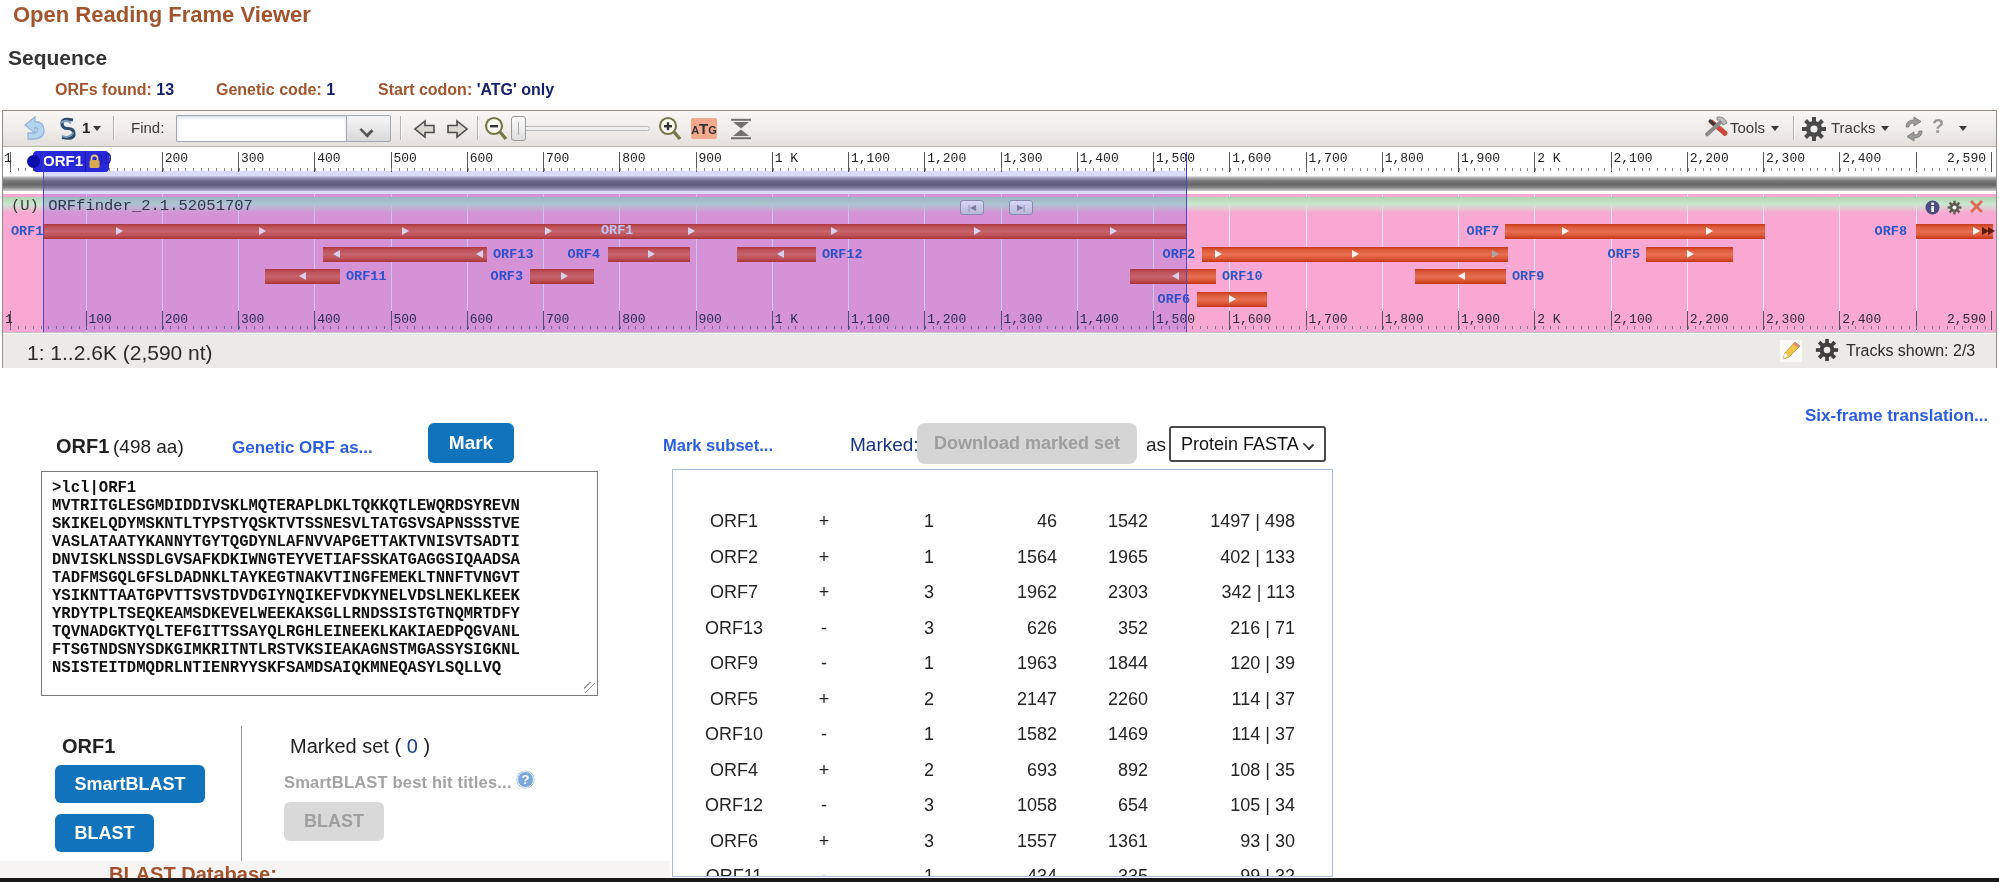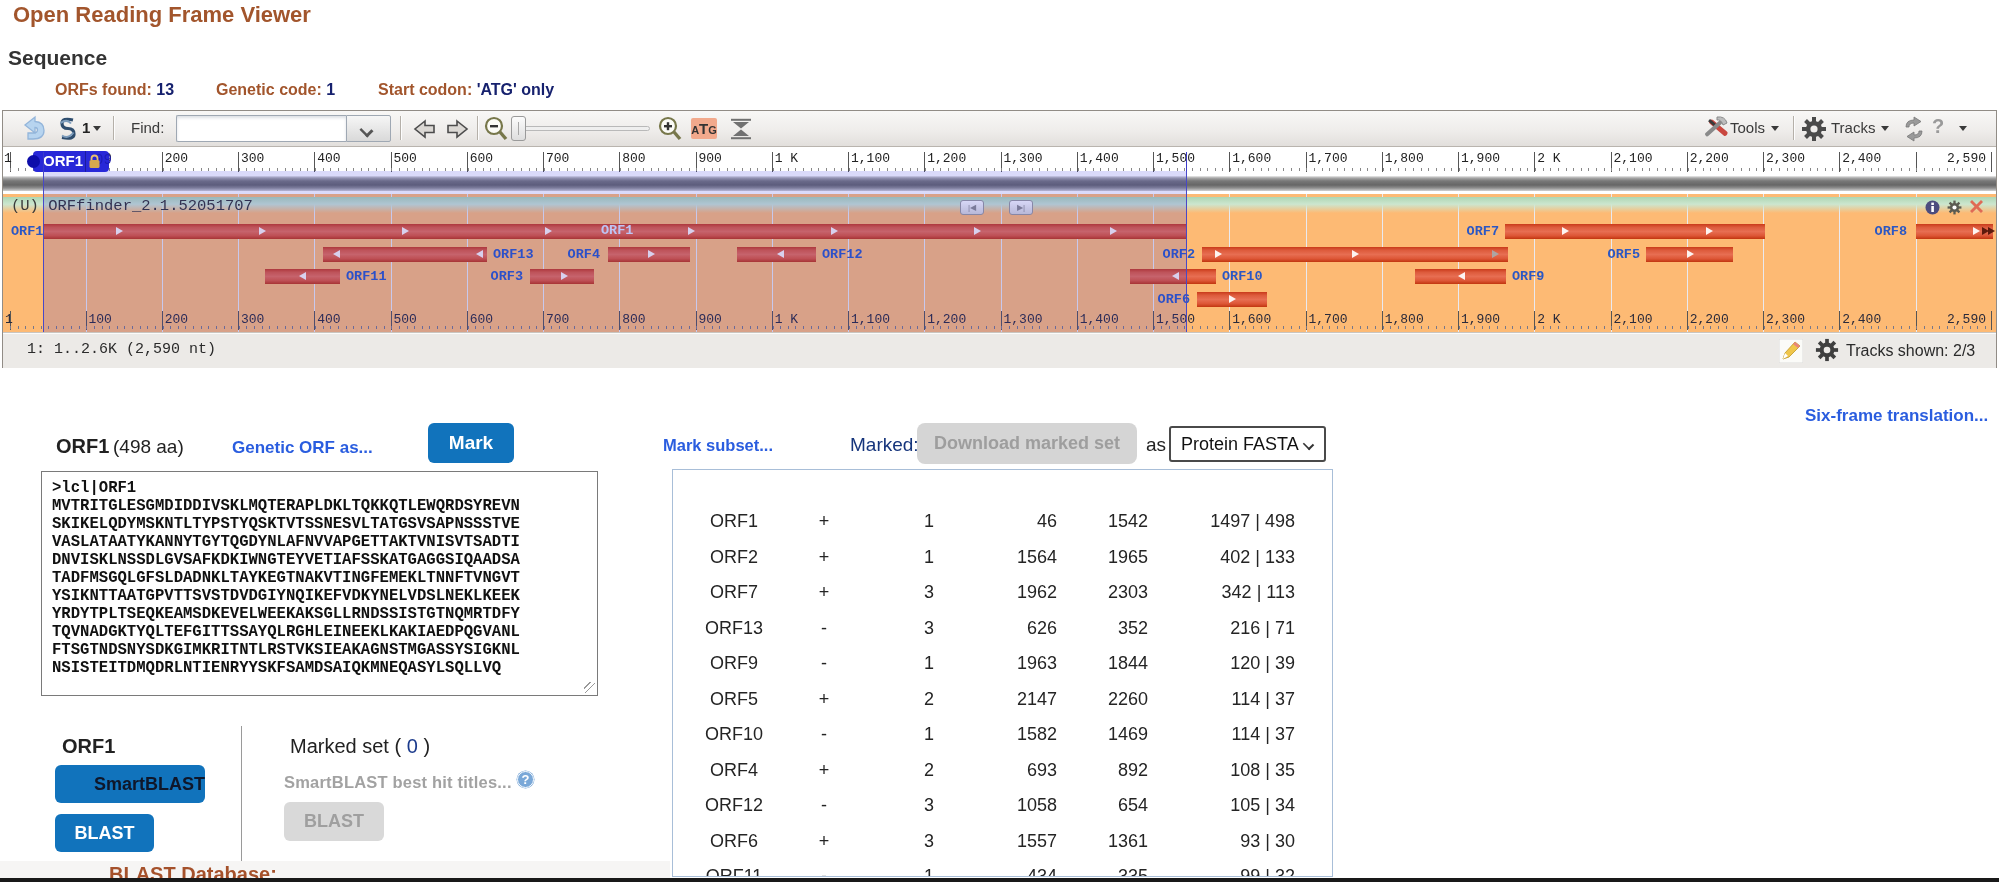--- a/index.html
+++ b/index.html
@@ -42,56 +42,56 @@
 #mark1 { position:absolute; left:30px; top:4px; width:76px; height:21px; background:#2828d8; border-radius:4px; }
 #mark1 .dot { position:absolute; left:-6px; top:4px; width:13px; height:13px; border-radius:50%; background:#0d0daa; }
 #mark1 .mtxt { position:absolute; left:10px; top:1px; color:#fff; font-weight:bold; font-size:15px; }
 
 
 
 #graybar { left:0; top:65px; width:100%; height:15px;
   background:linear-gradient(180deg,#ededed 0%,#a8a8a8 13%,#787878 33%,#666666 60%,#8e8e8e 80%,#d2d2d2 100%); }
 
 
-#track { left:0; top:83px; width:100%; height:138px; background:#fdba74; overflow:hidden; }
+#track { left:0; top:83px; width:100%; height:138px; background:#f9a8d4; overflow:hidden; }
 .gl { position:absolute; top:0; width:1px; height:138px; background:#e9e9f0; }
 #greenhdr { position:absolute; left:0; top:3px; width:100%; height:16px; background:linear-gradient(180deg,#aed6b3 0%,#cce6cf 45%,rgba(255,255,255,0) 100%); }
 #tname { position:absolute; left:8px; top:3px; font-family:"Liberation Mono",monospace; font-size:15.5px; color:#3a3a3a; }
 .pgbtn { position:absolute; top:6px; width:24px; height:15px; background:linear-gradient(180deg,#fbfbfb,#d6d6d6); border:1px solid #9a9a9a; border-radius:3px; color:#8a8a8a; font-size:8px; text-align:center; line-height:13px; }
 .bar { position:absolute; height:15px; background:linear-gradient(180deg,#c93a1a 0%,#dd5b3c 22%,#e76e52 50%,#dd5636 78%,#c1350f 100%); }
 .arw { position:absolute; top:3px; width:0; height:0; border-top:4.5px solid transparent; border-bottom:4.5px solid transparent; opacity:.92; }
 .blab { position:absolute; height:15px; line-height:15px; font-family:"Liberation Mono",monospace; font-weight:bold; font-size:13.5px; color:#2b57c4; }
 .inlab { position:absolute; top:0; height:15px; line-height:14px; font-family:"Liberation Mono",monospace; font-weight:bold; font-size:13.5px; color:#dde4f8; }
 .bt { position:absolute; top:117px; width:1px; height:19px; background:#555; }
 .bl { position:absolute; top:118px; font-family:"Liberation Mono",monospace; font-size:13px; color:#2a2a3a; }
 #minorbot { position:absolute; left:7px; top:132px; width:1981px; height:3px;
   background-image:repeating-linear-gradient(90deg, #77778a 0 1px, transparent 1px 7.625px); }
 
 
 #sel { left:40px; top:60px; width:1144px; height:161px; background:rgba(52,52,228,.18); border-left:1px solid #4848c8; border-right:1px solid #4848c8; }
 #selstub { left:40px; top:41px; width:1144px; height:19px; border-left:1px solid #3c3cc8; border-right:1px solid #3c3cc8; }
 
 
 #status { left:0; top:221px; width:100%; height:36px; background:#eceae7; border-top:1px solid #c9c5c0; box-shadow:inset 0 1px 0 #fbfbfa; }
-#status .stext { position:absolute; left:24px; top:8px; font-size:15px; color:#2b2b2b;font-family:Liberation Mono, monospace; }
+#status .stext { position:absolute; left:24px; top:8px; font-size:21px; color:#2b2b2b; }
 #tshown { position:absolute; left:1843px; top:9px; font-size:16px; color:#2b2b2b; }
 
 
 #sixf { left:1805px; top:406px; font-size:17px; font-weight:bold; color:#2a5ddf; }
 
 
 #orf1h { left:56px; top:435px; font-size:20px; font-weight:bold; color:#222; }
 #aa    { left:113px; top:436px; font-size:19px; color:#222; }
 #disp  { left:232px; top:438px; font-size:17px; font-weight:bold; color:#2a5ddf; }
 #markbtn { left:428px; top:423px; width:86px; height:40px; background:#1173bc; border-radius:6px; color:#fff; font-size:19px; font-weight:bold; text-align:center; line-height:40px; }
 #seqbox { left:41px; top:471px; width:557px; height:225px; border:1px solid #7a7a7a; background:#fff; padding:7px 0 0 10px; font-family:"Liberation Mono",monospace; font-weight:bold; font-size:15.6px; line-height:18px; color:#111; white-space:pre; }
 #rsz { left:584px; top:682px; width:11px; height:11px; background:
   linear-gradient(135deg, transparent 0 4px, #999 4px 5px, transparent 5px 8px, #999 8px 9px, transparent 9px); }
 #orf1b { left:62px; top:735px; font-size:20px; font-weight:bold; color:#222; }
-#sbbtn { left:55px; top:765px; width:150px; height:38px; background:#1173bc; border-radius:6px; color:#0f172a; font-size:18px; font-weight:bold; text-align:right; line-height:38px; }
+#sbbtn { left:55px; top:765px; width:150px; height:38px; background:#1173bc; border-radius:6px; color:#ffffff; font-size:18px; font-weight:bold; text-align:center; line-height:38px; }
 #blbtn { left:55px; top:814px; width:99px; height:38px; background:#1173bc; border-radius:6px; color:#fff; font-size:18px; font-weight:bold; text-align:center; line-height:38px; }
 #vdiv { left:241px; top:726px; width:1px; height:135px; background:#9a9a9a; }
 #mset { left:290px; top:735px; font-size:20px; color:#222; }
 #mset b { color:#1b3a8c; font-weight:normal; }
 #sbhit { left:284px; top:773px; font-size:16.5px; font-weight:bold; color:#a2a2a2; letter-spacing:.2px; }
 #blgray { left:284px; top:802px; width:100px; height:39px; background:#d9d9d9; border-radius:6px; color:#9f9f9f; font-size:18px; font-weight:bold; text-align:center; line-height:39px; }
 #blastdb { left:109px; top:863px; font-size:20px; font-weight:bold; color:#a5512b; }
 #botline { left:0; top:878px; width:1999px; height:4px; background:#191919; }
 #botband { left:0; top:861px; width:670px; height:17px; background:#f6f5f4; }
 

